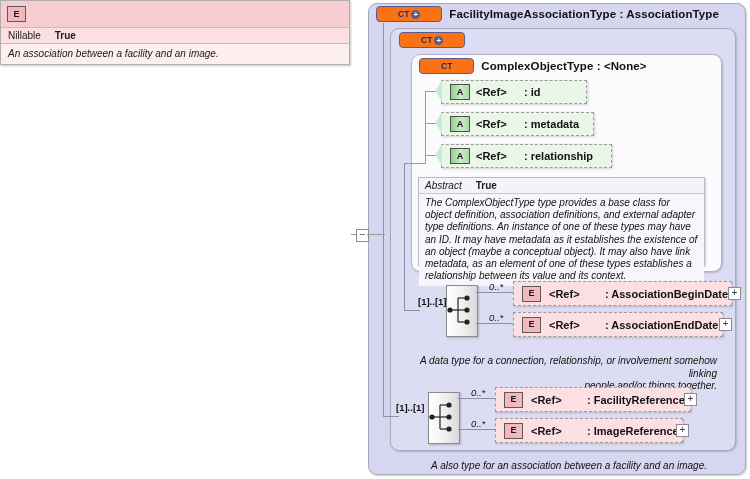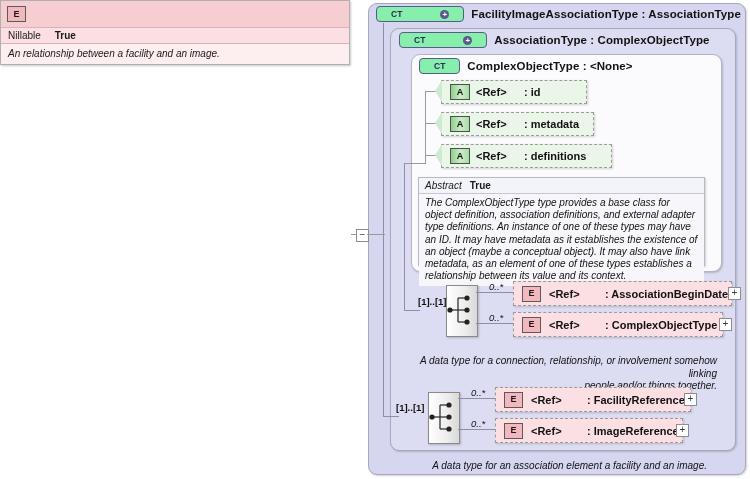--- a/index.html
+++ b/index.html
@@ -51,29 +51,28 @@
     color: #111;
     letter-spacing: 0.1px;
   }
 
   
   .badge-ct {
     display: inline-flex;
     align-items: center;
     justify-content: center;
     height: 14px;
-    padding: 0 14px;
+    padding: 0 21px;
     border: 1px solid #5a5a8c;
     border-radius: 4px;
-    background: #86efac;
+    background: #f97316;
     font-size: 8.5px;
     font-weight: bold;
     color: #2a2a55;
     line-height: 1;
-    gap: 36px;
   }
   .badge-ct .plus {
     display: inline-block;
     width: 9px; height: 9px;
     margin-left: 2px;
     border-radius: 50%;
     background: #5a5a8c;
     color: #ffffff;
     font-size: 8px;
     line-height: 9px;
@@ -198,21 +197,21 @@
 
   
   .docpanel {
     position: absolute;
     background: #ffffff;
     border: 1px solid #b8b8c8;
     box-shadow: 1px 1px 2px rgba(0,0,0,0.18);
   }
   .docpanel .prop {
     display: flex;
-    gap: 8px;
+    gap: 14px;
     padding: 2px 6px;
     border-bottom: 1px solid #c6c6d4;
     background: #f3f3fa;
   }
   .docpanel .prop .k { font-style: italic; font-size: 10px; }
   .docpanel .prop .v { font-weight: bold; font-size: 10px; }
   .docpanel .body {
     padding: 3px 6px 4px 6px;
     font-style: italic;
     font-size: 10px;
@@ -285,21 +284,20 @@
     <span class="ct-title">FacilityImageAssociationType : AssociationType</span>
   </div>
 
   <div class="abs ctbox level2" style="left:390px; top:28px; width:346px; height:423px;"></div>
 
   <div class="ct-header" style="left:399px; top:32px;">
     <span class="badge-ct">
       <span>CT</span>
         <span class="plus">+</span>
     </span>
-    <span class="ct-title">AssociationType : ComplexObjectType</span>
   </div>
 
   <div class="abs ctbox level3" style="left:411px; top:54px; width:311px; height:218px;"></div>
 
   <div class="ct-header" style="left:419px; top:58px;">
     <span class="badge-ct">
       <span>CT</span>
     </span>
     <span class="ct-title">ComplexObjectType : &lt;None&gt;</span>
   </div>
@@ -327,21 +325,21 @@
       <span class="ref">&lt;Ref&gt;</span>
       <span>: metadata</span>
     </span>
   </div>
 
   <div class="aref" style="left:441px; top:144px; width:161px;">
     <span class="aref-notch"></span>
     <span class="badge-a">A</span>
     <span class="aref-txt">
       <span class="ref">&lt;Ref&gt;</span>
-      <span>: definitions</span>
+      <span>: relationship</span>
     </span>
   </div>
 
   <div class="docpanel" style="left:418px; top:177px; width:285px; height:87px;">
     <div class="prop">
       <span class="k">Abstract</span>
       <span class="v">True</span>
     </div>
     <div class="body">The ComplexObjectType type provides a base class for object definition, association definitions, and external adapter type definitions. An instance of one of these types may have an ID. It may have metadata as it establishes the existence of an object (maybe a conceptual object). It may also have link metadata, as an element of one of these types establishes a relationship between its value and its context.</div>
   </div>
@@ -377,21 +375,21 @@
       <span class="ref">&lt;Ref&gt;</span>
       <span>: AssociationBeginDate</span>
     </span>
   </div>
   <div class="toggle" style="left:728px; top:287px;">+</div>
 
   <div class="eref" style="left:513px; top:312px; width:200px;">
     <span class="badge-e">E</span>
     <span class="eref-txt">
       <span class="ref">&lt;Ref&gt;</span>
-      <span>: ComplexObjectType</span>
+      <span>: AssociationEndDate</span>
     </span>
   </div>
   <div class="toggle" style="left:719px; top:318px;">+</div>
 
   <div class="typedoc" style="left:397px; top:355px; width:320px;">A data type for a connection, relationship, or involvement somehow linking
 people and/or things together.</div>
 
   <div class="ln-v" style="left:383px; top:23px; height:393px;"></div>
   <div class="ln-h" style="left:383px; top:416px; width:16px;"></div>
 
@@ -428,30 +426,30 @@
 
   <div class="eref" style="left:495px; top:418px; width:178px;">
     <span class="badge-e">E</span>
     <span class="eref-txt">
       <span class="ref">&lt;Ref&gt;</span>
       <span>: ImageReference</span>
     </span>
   </div>
   <div class="toggle" style="left:676px; top:424px;">+</div>
 
-  <div class="typedoc" style="left:377px; top:460px; width:330px;">A data type for an association element a facility and an image.</div>
+  <div class="typedoc" style="left:377px; top:460px; width:330px;">A also type for an association between a facility and an image.</div>
 
   <div class="ebox" style="left:3px; top:208px; width:348px;">
     <div class="ebox-head">
       <span class="badge-e">E</span>
     </div>
     <div class="ebox-prop">
       <span class="k">Nillable</span>
       <span class="v">True</span>
     </div>
-    <div class="ebox-doc">An relationship between a facility and an image.</div>
+    <div class="ebox-doc">An association between a facility and an image.</div>
   </div>
 
   <div class="ln-h grey" style="left:351px; top:234px; width:5px;"></div>
   <div class="toggle" style="left:356px; top:229px;">−</div>
   <div class="ln-h grey" style="left:367px; top:234px; width:18px;"></div>
 
 </div>
 
 </body></html>

